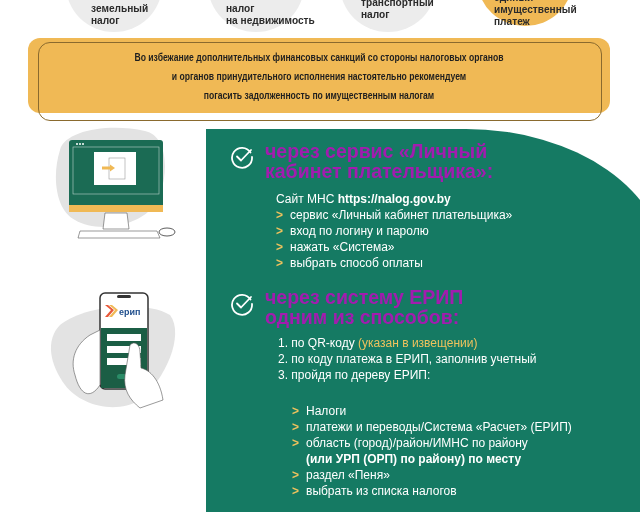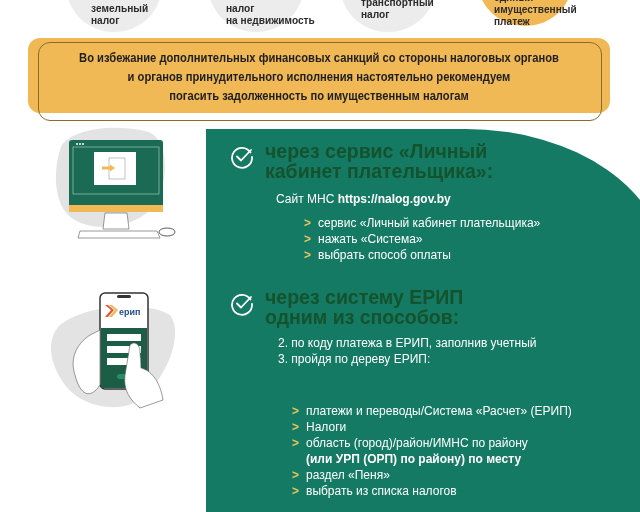--- a/index.html
+++ b/index.html
@@ -10,29 +10,29 @@
   .tax-circle { position: absolute; border-radius: 50%; background: #ececec; }
   .tax-label { position: absolute; font-family: "Liberation Sans", sans-serif; font-weight: bold;
     font-size: 11px; line-height: 12px; color: #2b2b2b; transform: scaleX(0.92); transform-origin: left top; }
 
   
   .alert { position: absolute; left: 28px; top: 38px; width: 582px; height: 75px;
     background: #f0b955; border-radius: 12px; }
   .alert-inner { position: absolute; left: 10px; top: 4px; right: 8px; bottom: -8px;
     border: 1.3px solid #8a6a2e; border-radius: 12px; }
   .alert-text { position: absolute; left: 0; right: 0; top: 10px; text-align: center;
-    font-weight: bold; font-size: 13px; line-height: 19px; color: #1f1f1f; }
+    font-weight: bold; font-size: 10px; line-height: 19px; color: #1f1f1f; }
   .alert-text span { display: block; transform: scaleX(0.86); }
 
   
   .panel { position: absolute; left: 206px; top: 129px; width: 460px; height: 400px;
     background: #157a63; border-top-right-radius: 200px 140px; }
 
   .check { position: absolute; width: 24px; height: 24px; }
-  .section-title { position: absolute; color: #14532d; font-weight: bold; font-size: 19.5px; line-height: 20px; }
+  .section-title { position: absolute; color: #a21caf; font-weight: bold; font-size: 19.5px; line-height: 20px; }
   .body-text { position: absolute; color: #ffffff; font-size: 12px; line-height: 16px; white-space: nowrap; }
   .body-text b { font-weight: bold; }
   .gt { color: #efc25d; font-weight: bold; display: inline-block; width: 14px; }
   .note { color: #efc25d; }
 
   
   .illus { position: absolute; }
 </style>
 </head>
 <body>
@@ -78,41 +78,43 @@
   <path d="M7 11.5 L11 15.5 L21 5" fill="none" stroke="#ffffff" stroke-width="1.8" stroke-linecap="round" stroke-linejoin="round"></path>
 </svg>
 <div class="section-title" style="left:265px; top:141px;">
   <div>через сервис «Личный</div>
   <div>кабинет плательщика»:</div>
 </div>
 <div class="body-text" style="left:276px; top:191px;">
   <span>Сайт МНС</span>
   <b>https://nalog.gov.by</b>
 </div>
-<div class="body-text" style="left:276px; top:215px;margin-left:28px;">
+<div class="body-text" style="left:276px; top:207px;">
   <div><span class="gt">&gt;</span><span>сервис «Личный кабинет плательщика»</span></div>
+  <div><span class="gt">&gt;</span><span>вход по логину и паролю</span></div>
   <div><span class="gt">&gt;</span><span>нажать «Система»</span></div>
   <div><span class="gt">&gt;</span><span>выбрать способ оплаты</span></div>
 </div>
 
 <svg class="check" style="left:230px; top:292px;" viewBox="0 0 24 24">
   <path d="M20.5 7.5 A10 10 0 1 0 22 12" fill="none" stroke="#ffffff" stroke-width="1.8" stroke-linecap="round"></path>
   <path d="M7 11.5 L11 15.5 L21 5" fill="none" stroke="#ffffff" stroke-width="1.8" stroke-linecap="round" stroke-linejoin="round"></path>
 </svg>
 <div class="section-title" style="left:265px; top:287px;">
   <div>через систему ЕРИП</div>
   <div>одним из способов:</div>
 </div>
 <div class="body-text" style="left:278px; top:335px;">
+  <div><span>1. по QR-коду</span> <span class="note">(указан в извещении)</span></div>
   <div><span>2. по коду платежа в ЕРИП, заполнив учетный</span></div>
   <div><span>3. пройдя по дереву ЕРИП:</span></div>
 </div>
 <div class="body-text" style="left:292px; top:403px;">
+  <div><span class="gt">&gt;</span><span>Налоги</span></div>
   <div><span class="gt">&gt;</span><span>платежи и переводы/Система «Расчет» (ЕРИП)</span></div>
-  <div><span class="gt">&gt;</span><span>Налоги</span></div>
   <div><span class="gt">&gt;</span><span>область (город)/район/ИМНС по району</span></div>
   <div style="padding-left:14px;font-weight:bold;"><span>(или УРП (ОРП) по району) по месту</span></div>
   <div><span class="gt">&gt;</span><span>раздел «Пеня»</span></div>
   <div><span class="gt">&gt;</span><span>выбрать из списка налогов</span></div>
 </div>
 
 <svg class="illus" style="left:40px; top:125px;" width="150" height="120" viewBox="0 0 150 120">
   <path d="M20 25 C25 5 70 -2 105 6 C125 10 130 40 120 70 C110 100 60 110 35 95 C15 85 12 50 20 25 Z" fill="#e3e3e3"></path>
   <rect x="29" y="15" width="94" height="68" rx="3" fill="#1b6b54"></rect>
   <rect x="33" y="22" width="86" height="47" fill="none" stroke="#ffffff" stroke-width="0.6" opacity="0.7"></rect>

